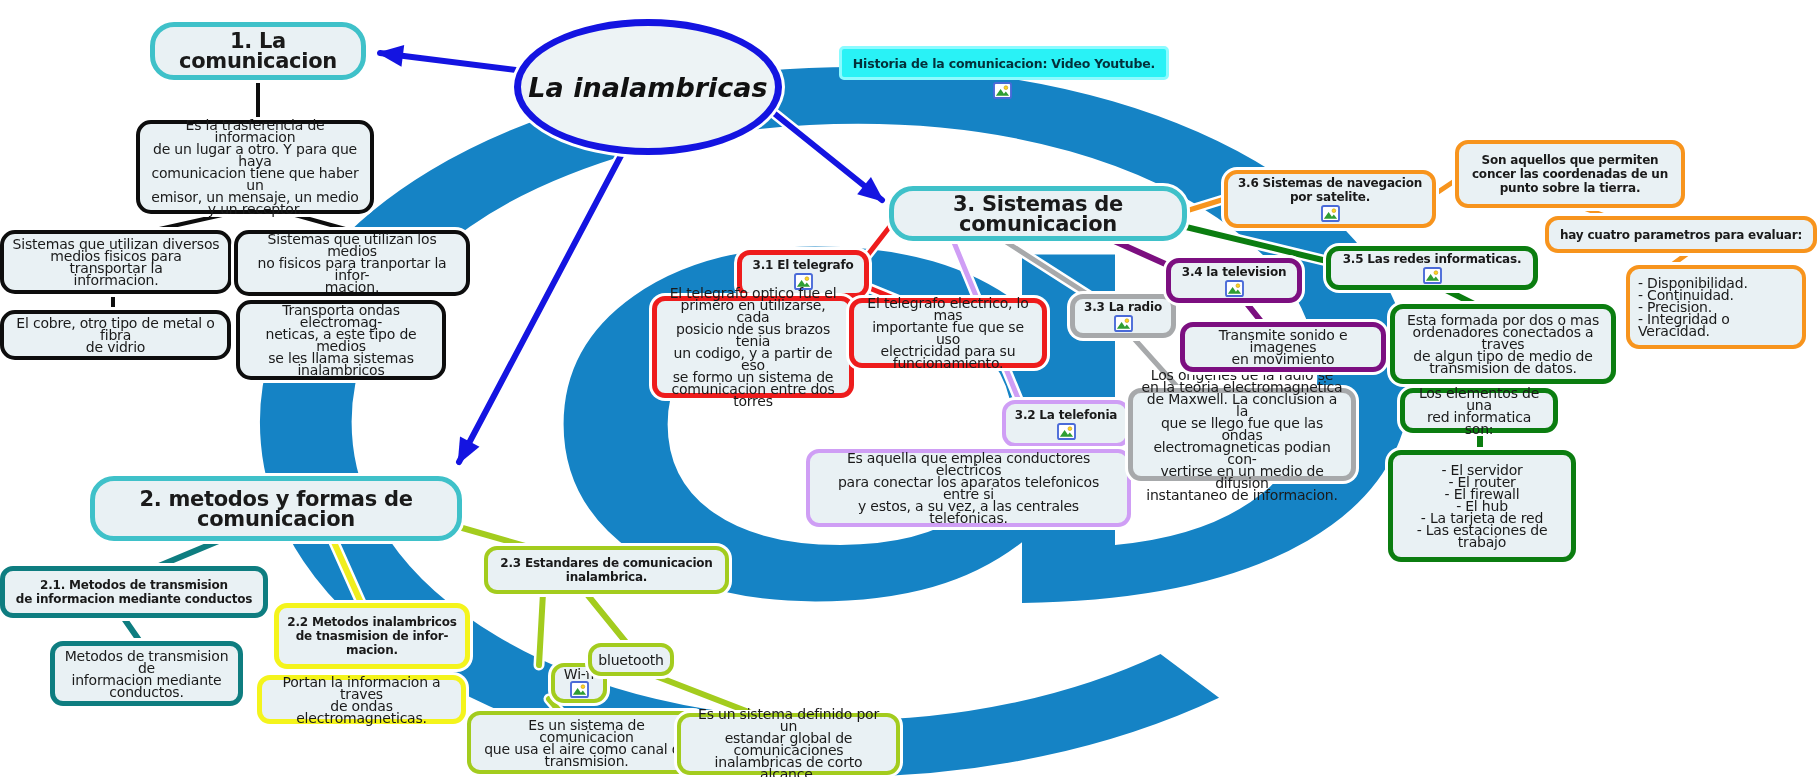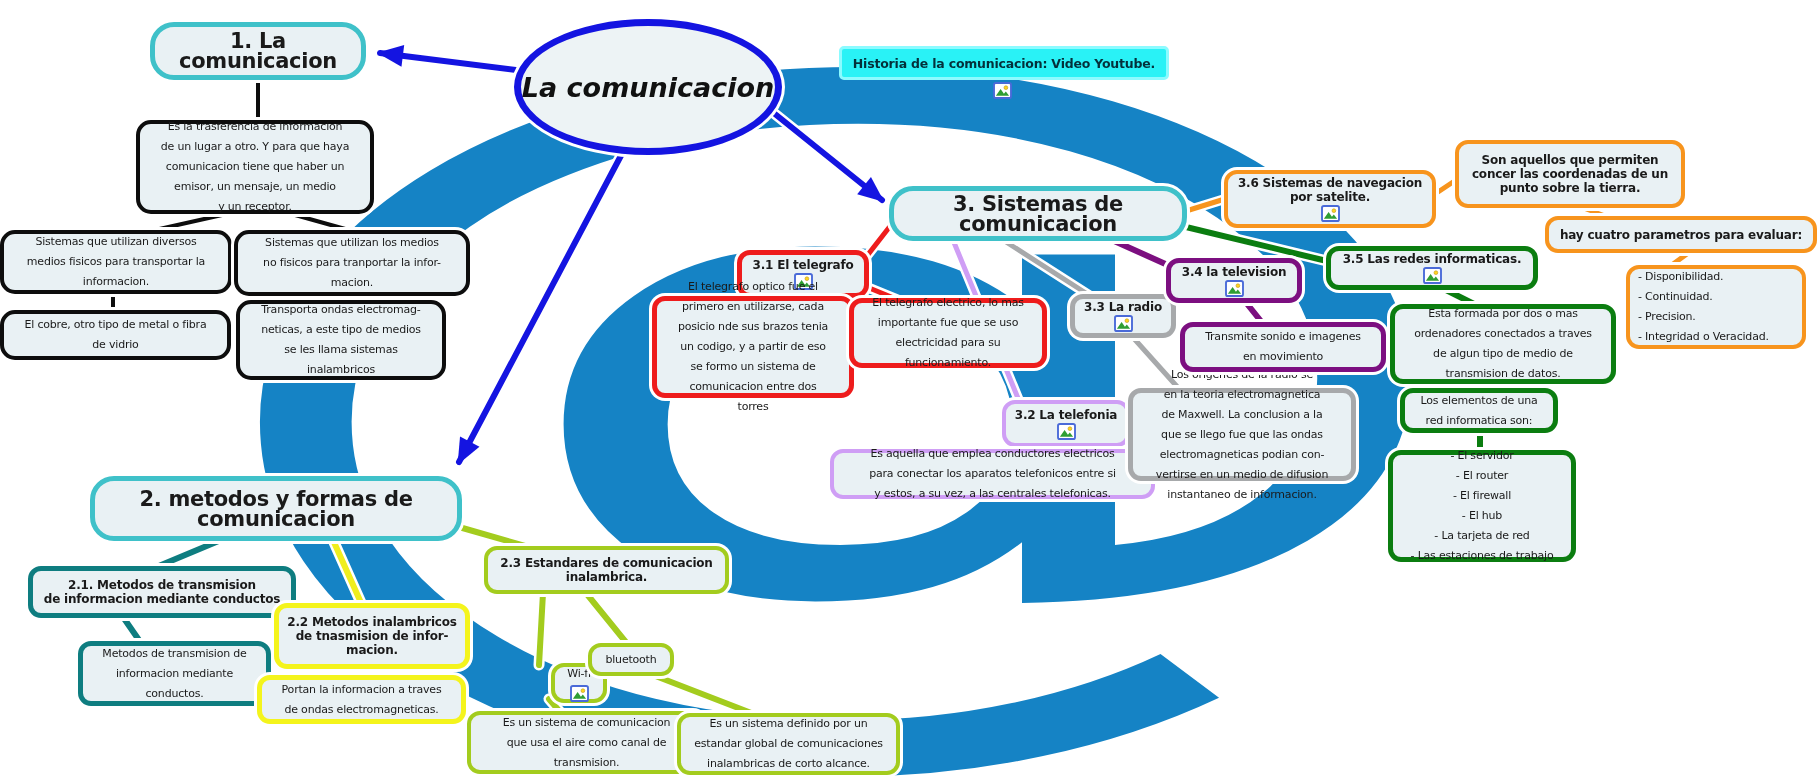--- a/index.html
+++ b/index.html
@@ -2,35 +2,35 @@
 <html><head>
 <meta charset="utf-8">
 <style>
   html,body{margin:0;padding:0;background:#ffffff;}
   #stage{position:relative;width:1820px;height:777px;background:#ffffff;overflow:hidden;
          font-family:"DejaVu Sans",sans-serif;}
   .at-bg{position:absolute;z-index:1;overflow:visible;}
   #wires{position:absolute;left:0;top:0;z-index:2;}
   .node{position:absolute;box-sizing:border-box;background:#e9f1f4;border-radius:13px;
         display:flex;flex-direction:column;align-items:center;justify-content:center;
-        text-align:center;font-size:11px;line-height:20px;letter-spacing:-0.2px;color:#1a1a1a;
+        text-align:center;font-size:14px;line-height:12px;letter-spacing:-0.2px;color:#1a1a1a;
         white-space:pre-line;box-shadow:0 0 0 3px #ffffff;z-index:3;padding:4px 8px;}
   .topic{font-weight:bold;font-size:21px;line-height:20px;letter-spacing:-0.3px;
          border:5px solid #3fc1c9;border-radius:24px;}
   .sub{font-weight:bold;font-size:12px;line-height:14px;padding:2px 0;}
   .bold{font-weight:bold;font-size:12px;line-height:14px;}
   .left{text-align:left;align-items:flex-start;}
   .c-black{border:4px solid #0d0d0d;border-radius:15px;}
   .c-red{border:5px solid #ee1c1c;}
   .c-violet{border:4px solid #cf9ef5;}
   .c-gray{border:5px solid #a7a9ab;}
   .c-purple{border:5px solid #7c0f80;}
   .c-green{border:5px solid #0b7d10;}
   .c-orange{border:4px solid #f7941d;}
-  .c-teal{border:5px solid #0e7d80;margin-left:28px;}
+  .c-teal{border:5px solid #0e7d80;}
   .c-yellow{border:5px solid #f4f41c;}
   .c-lime{border:4px solid #a3cc1e;}
   .ellipse{position:absolute;box-sizing:border-box;border:7px solid #1414e1;border-radius:50%;
         background:#edf3f5;display:flex;align-items:center;justify-content:center;
         font-style:italic;font-weight:bold;font-size:27px;color:#111;z-index:3;
         box-shadow:0 0 0 3px #ffffff;}
   .historia{position:absolute;box-sizing:border-box;background:#29f2f6;border:3px solid #8bfbff;
         border-radius:5px;display:flex;align-items:center;justify-content:center;
         font-weight:bold;font-size:12.5px;color:#04303a;z-index:3;letter-spacing:-0.2px;}
   .res-icon{display:inline-block;width:19px;height:17px;line-height:0;margin-top:1px;}
@@ -116,21 +116,21 @@
       <line x1="543" y1="593" x2="539" y2="665" stroke="#a3cc1e" stroke-width="6" stroke-linecap="round"></line>
       <line x1="586" y1="593" x2="629" y2="646" stroke="#ffffff" stroke-width="11" stroke-linecap="round"></line>
       <line x1="586" y1="593" x2="629" y2="646" stroke="#a3cc1e" stroke-width="6" stroke-linecap="round"></line>
       <line x1="549" y1="699" x2="561" y2="713" stroke="#ffffff" stroke-width="11" stroke-linecap="round"></line>
       <line x1="549" y1="699" x2="561" y2="713" stroke="#a3cc1e" stroke-width="6" stroke-linecap="round"></line>
       <line x1="653" y1="675" x2="759" y2="716" stroke="#ffffff" stroke-width="11" stroke-linecap="round"></line>
       <line x1="653" y1="675" x2="759" y2="716" stroke="#a3cc1e" stroke-width="6" stroke-linecap="round"></line>
     </svg>
 
   <div class="ellipse" style="left:514px;top:19px;width:268px;height:136px;">
-    <span class="lbl">La comunicacion</span>
+    <span class="lbl">La inalambricas</span>
   </div>
 
   <div class="historia" style="left:839px;top:46px;width:330px;height:34px;">
     <span class="lbl">Historia de la comunicacion: Video Youtube.</span>
   </div>
   <span class="res-icon hist-icon" style="left:993px;top:81px;"><svg viewBox="0 0 20 18" width="19" height="17">
         <rect x="1" y="1" width="18" height="16" rx="2" fill="#ffffff" stroke="#4a6ad8" stroke-width="2"></rect>
         <path d="M3 14.5 L8 7.5 L11.5 12.5 L13.5 10 L17 14.5 Z" fill="#2f9e33"></path>
         <circle cx="13.6" cy="6" r="2" fill="#ffd41f" stroke="#b8931a" stroke-width="0.6"></circle>
       </svg></span>
@@ -195,21 +195,21 @@
   </div>
 
   <div class="node sub c-violet" style="left:1002px;top:400px;width:128px;height:47px;">
     <span class="lbl">3.2 La telefonia</span>
     <span class="res-icon"><svg viewBox="0 0 20 18" width="19" height="17">
           <rect x="1" y="1" width="18" height="16" rx="2" fill="#ffffff" stroke="#4a6ad8" stroke-width="2"></rect>
           <path d="M3 14.5 L8 7.5 L11.5 12.5 L13.5 10 L17 14.5 Z" fill="#2f9e33"></path>
           <circle cx="13.6" cy="6" r="2" fill="#ffd41f" stroke="#b8931a" stroke-width="0.6"></circle>
         </svg></span>
   </div>
-  <div class="node c-violet" style="left:806px;top:449px;width:325px;height:50px;margin-left:24px;">
+  <div class="node c-violet" style="left:806px;top:449px;width:325px;height:78px;">
     <span class="lbl">Es aquella que emplea conductores electricos
 para conectar los aparatos  telefonicos entre si
 y estos, a su vez, a las centrales telefonicas.</span>
   </div>
 
   <div class="node sub c-gray" style="left:1070px;top:294px;width:106px;height:44px;">
     <span class="lbl">3.3 La radio</span>
     <span class="res-icon"><svg viewBox="0 0 20 18" width="19" height="17">
           <rect x="1" y="1" width="18" height="16" rx="2" fill="#ffffff" stroke="#4a6ad8" stroke-width="2"></rect>
           <path d="M3 14.5 L8 7.5 L11.5 12.5 L13.5 10 L17 14.5 Z" fill="#2f9e33"></path>

